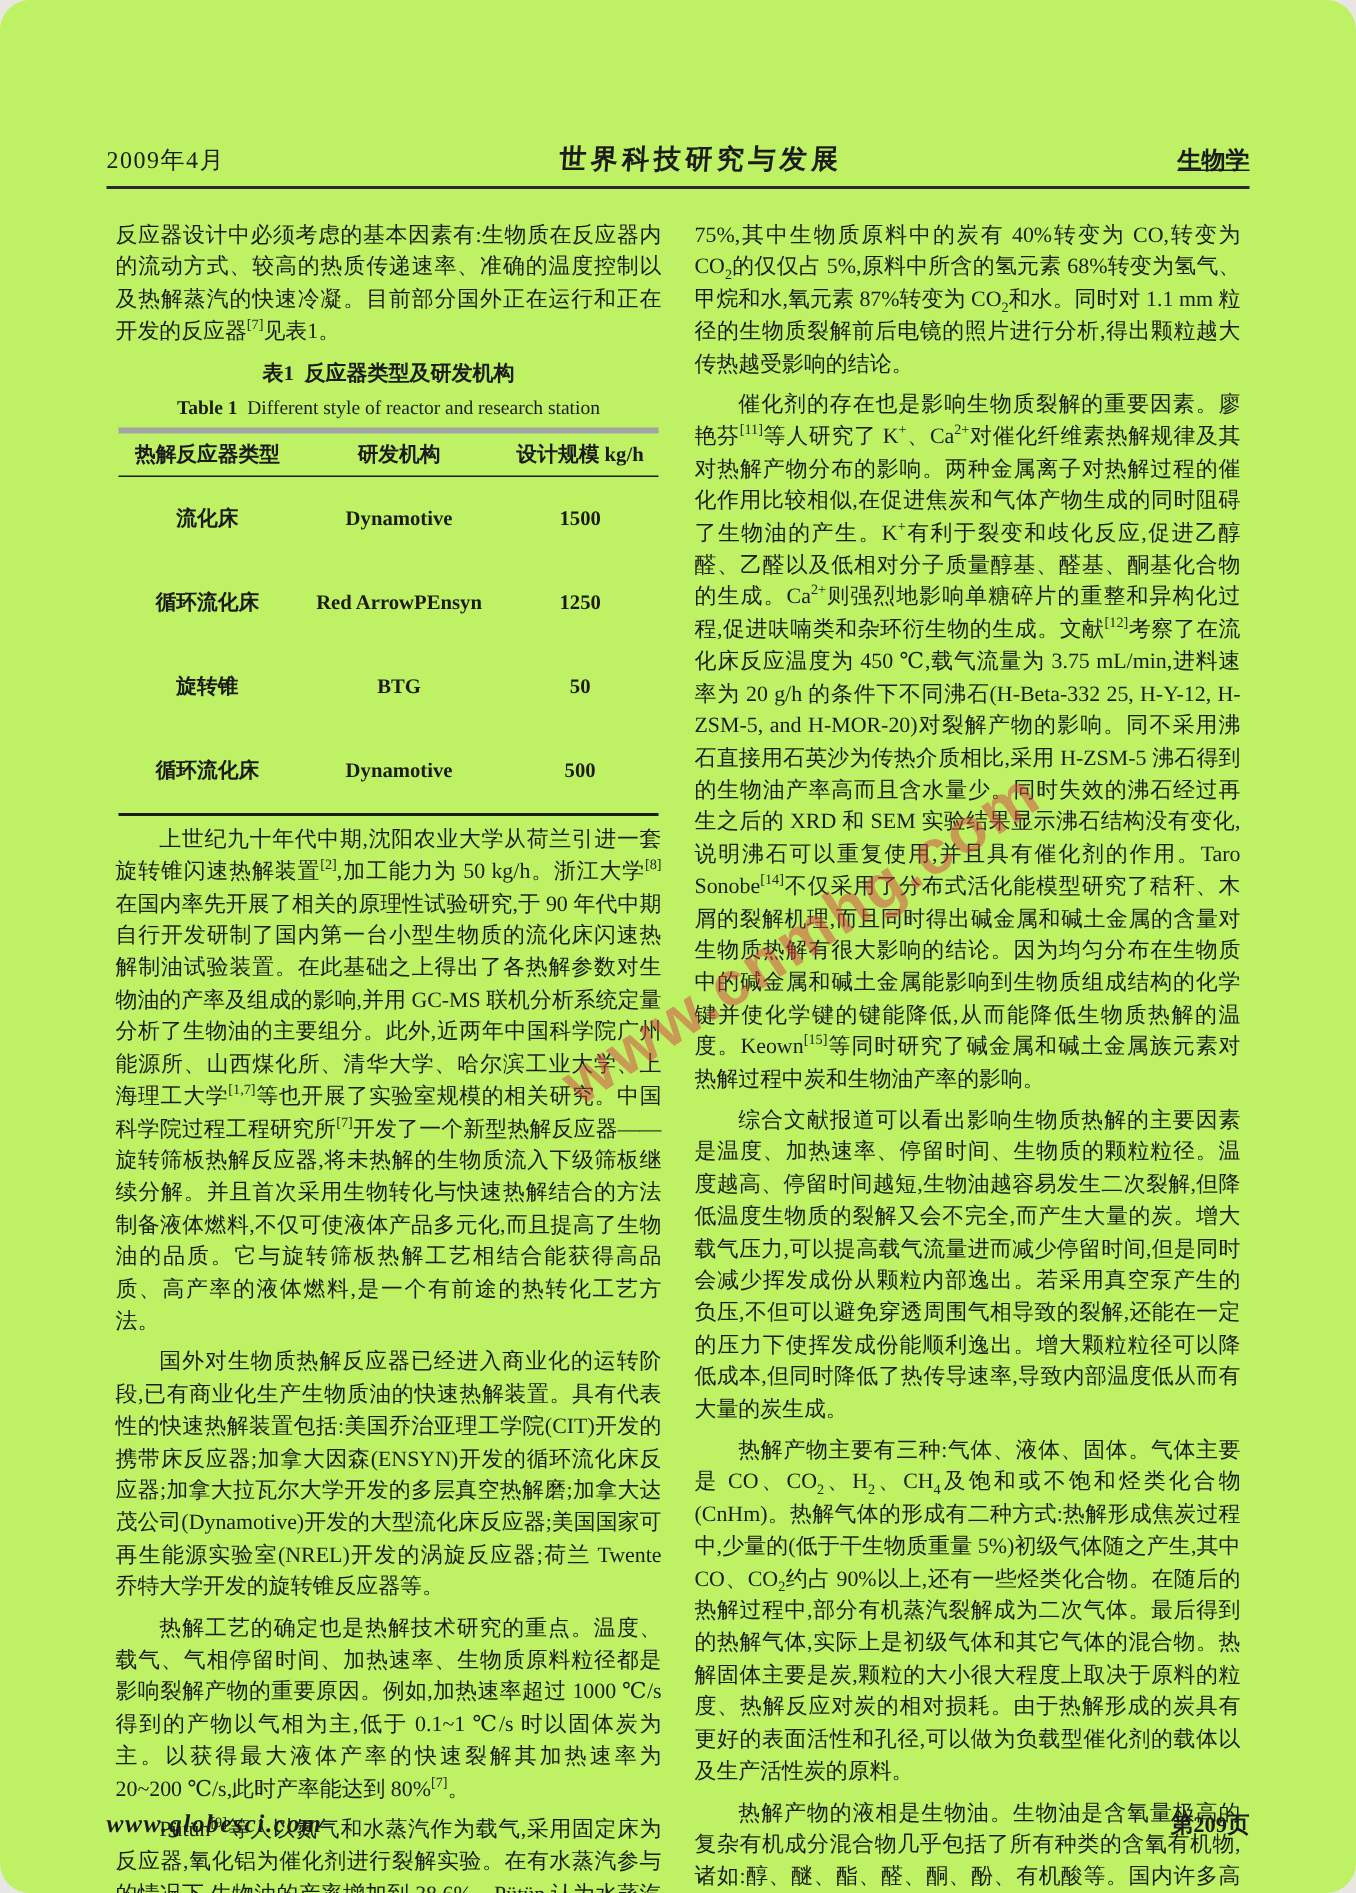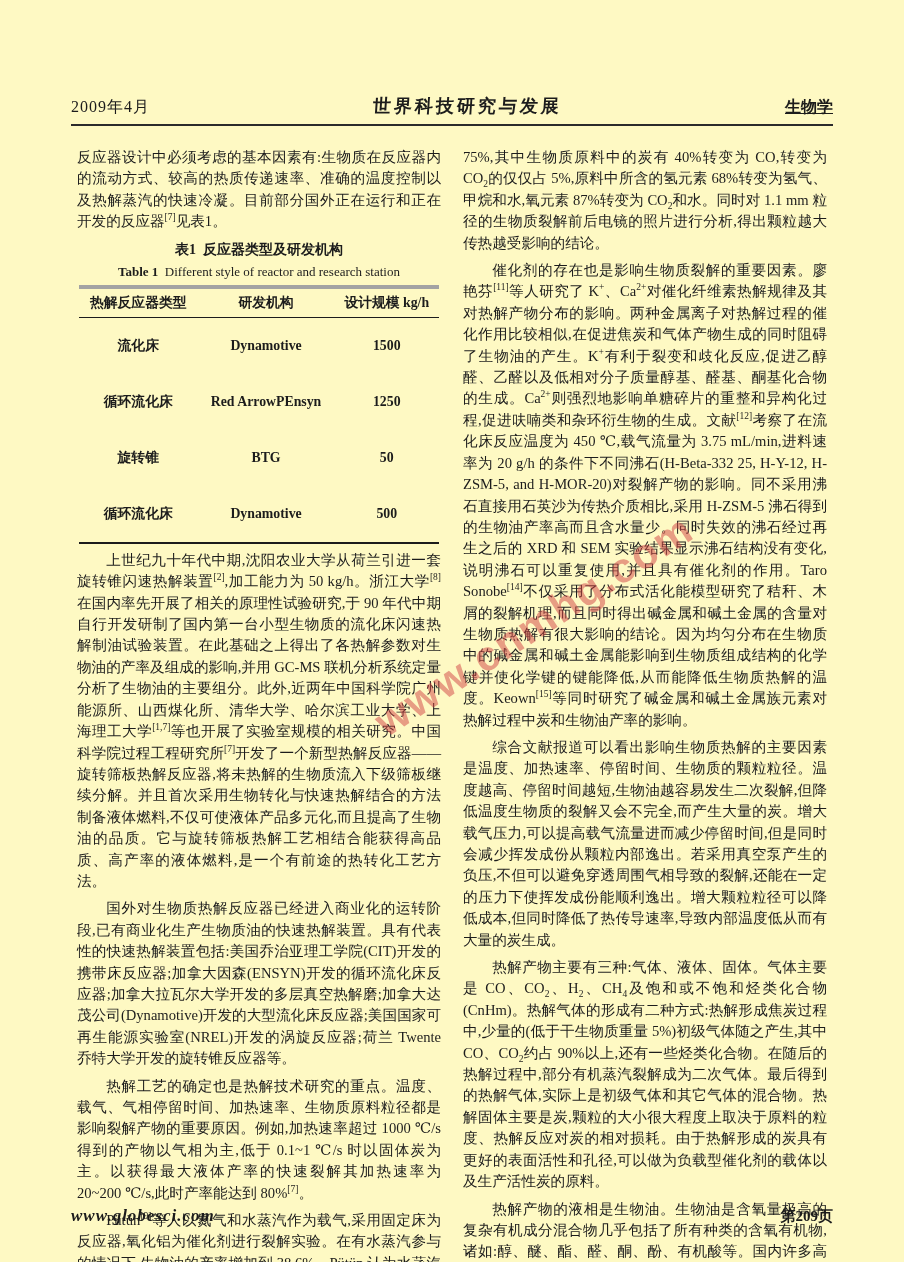--- a/index.html
+++ b/index.html
@@ -1,22 +1,23 @@
 <!DOCTYPE html>
 <html><head>
 <meta charset="utf-8">
 <style>
   html,body{margin:0;padding:0;background:#e8e6e2;}
   .page{
     position:relative;
     width:904px;height:1262px;
-    background:#fef9c3;
+    background:#bef264;
     font-family:"Liberation Serif","DejaVu Serif",serif;
     color:#1c1c1c;
     overflow:hidden;
+    border-radius:20px;
   }
   
   .header{
     position:absolute;top:94px;left:71px;width:762px;
     display:flex;justify-content:space-between;align-items:baseline;
   }
   .header .date{font-size:16px;letter-spacing:1px;}
   .header .journal{font-size:18px;font-weight:bold;letter-spacing:3px;transform:skewX(-4deg);}
   .header .section{font-size:16px;font-weight:bold;text-decoration:underline;}
   .header-rule{

